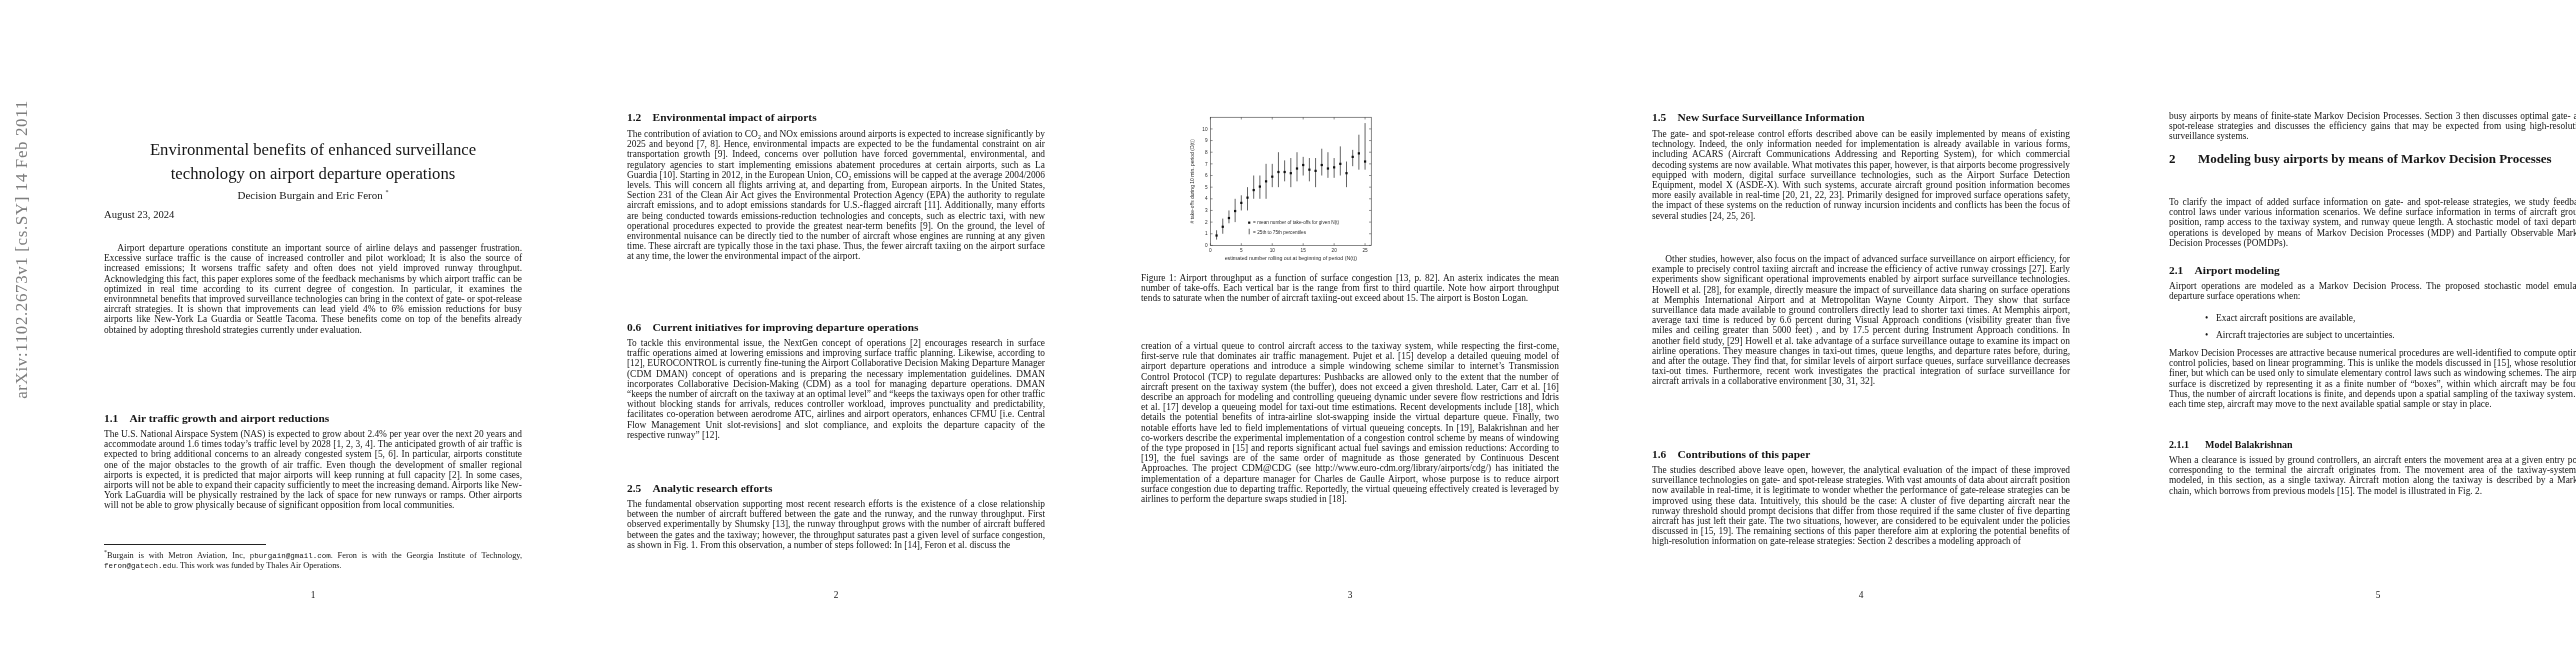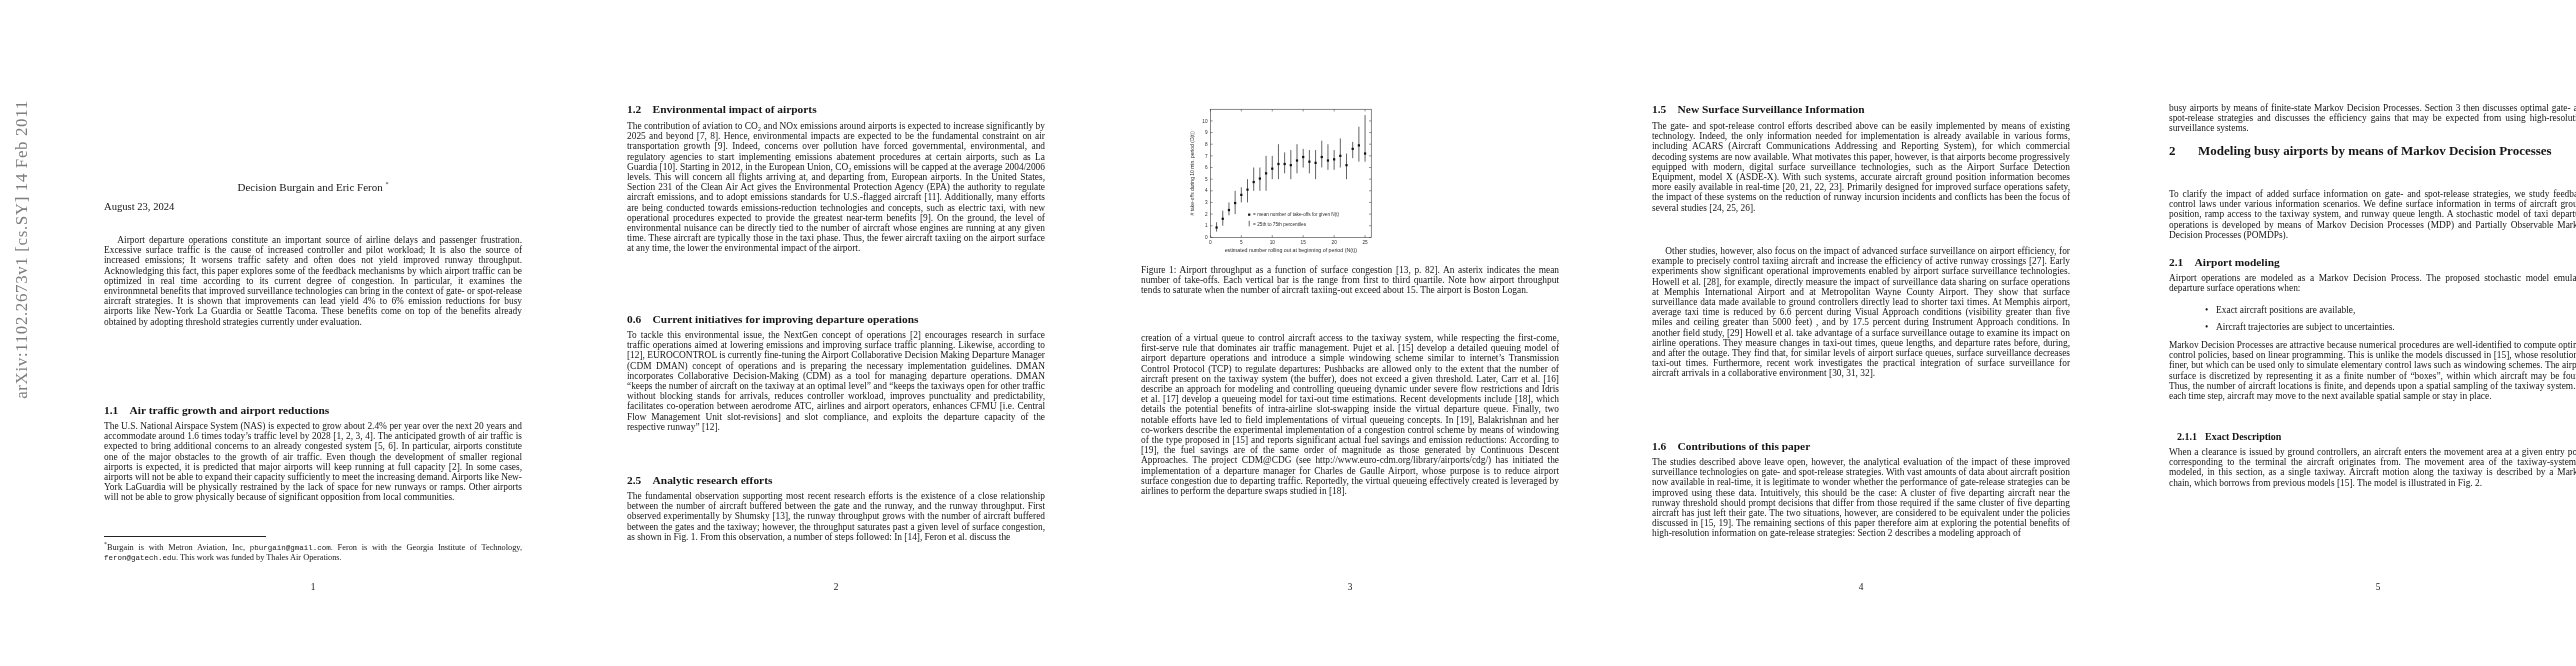--- a/index.html
+++ b/index.html
@@ -6,56 +6,60 @@
   body{
     width:2576px;height:667px;background:#ffffff;position:relative;
     font-family:"Liberation Serif","DejaVu Serif",serif;color:#161616;
     overflow:hidden;
   }
   .arxiv{
     position:absolute;left:-171px;top:238px;width:389px;height:23px;
     text-align:center;font-size:17px;color:#7e7e7e;letter-spacing:0.6px;
     transform:rotate(-90deg);white-space:nowrap;
   }
-  .page{position:absolute;top:0;width:418px;height:567px;}
+  .page{position:absolute;top:8px;width:418px;height:567px;}
   #page1{left:104px}
   #page2{left:627px}
   #page3{left:1141px}
   #page4{left:1652px}
   #page5{left:2169px}
   .blk{position:absolute;left:0;right:0;}
   .title{font-size:16.7px;line-height:24px;text-align:center;font-weight:normal;margin:0;}
   .authors{font-size:11px;text-align:center;}
   .date{font-size:10.6px;text-align:left;}
   .p{font-size:9.4px;line-height:10.2px;text-align:justify;margin:0;}
   .ind{text-indent:13.3px;}
   .sec{font-size:13px;line-height:15.6px;font-weight:bold;margin:0;padding-left:29px;}
   .sec .secnum{display:inline-block;width:29px;margin-left:-29px;}
   .subsec{font-size:11.4px;font-weight:bold;margin:0;padding-left:25.6px;}
   .subsec .secnum{display:inline-block;width:25.6px;margin-left:-25.6px;}
   .subsubsec{font-size:10px;font-weight:bold;margin:0;padding-left:36px;}
-  .subsubsec .secnum{display:inline-block;width:36px;margin-left:-36px;text-align:center;}
+  .subsubsec .secnum{display:inline-block;width:36px;margin-left:-36px;}
   .pagenum{text-align:center;font-size:9.4px;}
   .fnrule{border:none;border-top:0.6px solid #222;width:162px;margin:0;}
   .footnote{font-size:8.3px;line-height:9.2px;text-align:justify;margin:0;}
   .footnote .mono{font-family:"Liberation Mono","DejaVu Sans Mono",monospace;font-size:7.5px;}
   .fnmark{vertical-align:super;font-size:6.1px;}
   ul.blist{margin:0;padding-left:36px;list-style:none;}
   ul.blist li{font-size:9.4px;line-height:10.2px;margin-bottom:7.2px;}
   ul.blist li::before{content:"\2022";margin-right:7.8px;}
   .figwrap{position:absolute;}
   .figwrap svg{display:block;}
   .figtext{font-family:"Liberation Sans","DejaVu Sans",sans-serif;fill:#2b2b2b;}
 </style>
 </head>
 <body>
 
 <div class="arxiv">arXiv:1102.2673v1  [cs.SY]  14 Feb 2011</div>
 
 <div class="page" id="page1">
+  <h1 class="blk title" style="top:130px">
+    <span>Environmental benefits of enhanced surveillance</span><br>
+    <span>technology on airport departure operations</span>
+  </h1>
   <div class="blk authors" style="top:181px">
     <span>Decision Burgain and Eric Feron</span>
     <span class="fnmark">*</span>
   </div>
   <div class="blk date" style="top:201px">August 23, 2024</div>
   <p class="blk p ind" style="top:235px">Airport departure operations constitute an important source of airline delays and passenger frustration.  Excessive surface traffic is the cause of increased controller and pilot workload; It is also the source of increased emissions; It worsens traffic safety and often does not yield improved runway throughput. Acknowledging this fact, this paper explores some of the feedback mechanisms by which airport traffic can be optimized in real time according to its current degree of congestion.  In particular, it examines the environmnetal benefits that improved surveillance technologies can bring in the context of gate- or spot-release aircraft strategies.  It is shown that improvements can lead yield 4% to 6% emission reductions for busy airports like New-York La Guardia or Seattle Tacoma.  These benefits come on top of the benefits already obtained by adopting threshold strategies currently under evaluation.</p>
   <h3 class="blk subsec" style="top:404px">
     <span class="secnum">1.1</span><span>Air traffic growth and airport reductions</span>
   </h3>
   <p class="blk p" style="top:421px">The U.S. National Airspace System (NAS) is expected to grow about 2.4% per year over the next 20 years and accommodate around 1.6 times today’s traffic level by 2028 [1, 2, 3, 4]. The anticipated growth of air traffic is expected to bring additional concerns to an already congested system [5, 6]. In particular, airports constitute one of the major obstacles to the growth of air traffic. Even though the development of smaller regional airports is expected, it is predicted that major airports will keep running at full capacity [2]. In some cases, airports will not be able to expand their capacity sufficiently to meet the increasing demand.  Airports like New-York LaGuardia will be physically restrained by the lack of space for new runways or ramps. Other airports will not be able to grow physically because of significant opposition from local communities.</p>
@@ -220,18 +224,18 @@
   <h3 class="blk subsec" style="top:256px">
     <span class="secnum">2.1</span><span>Airport modeling</span>
   </h3>
   <p class="blk p" style="top:273px">Airport operations are modeled as a Markov Decision Process.  The proposed stochastic model emulates departure surface operations when:</p>
   <ul class="blk blist" style="top:305px">
     <li>Exact aircraft positions are available,</li>
     <li>Aircraft trajectories are subject to uncertainties.</li>
   </ul>
   <p class="blk p" style="top:340px">Markov Decision Processes are attractive because numerical procedures are well-identified to compute optimal control policies, based on linear programming. This is unlike the models discussed in [15], whose resolution is finer, but which can be used only to simulate elementary control laws such as windowing schemes. The airport surface is discretized by representing it as a finite number of “boxes”, within which aircraft may be found.  Thus, the number of aircraft locations is finite, and depends upon a spatial sampling of the taxiway system.  At each time step, aircraft may move to the next available spatial sample or stay in place.</p>
   <h4 class="blk subsubsec" style="top:431px">
-    <span class="secnum">2.1.1</span><span>Exact Description</span>
+    <span class="secnum">2.1.1</span><span>Model Balakrishnan</span>
   </h4>
   <p class="blk p" style="top:447px">When a clearance is issued by ground controllers, an aircraft enters the movement area at a given entry point corresponding to the terminal the aircraft originates from.  The movement area of the taxiway-system is modeled, in this section, as a single taxiway.  Aircraft motion along the taxiway is described by a Markov chain, which borrows from previous models [15]. The model is illustrated in Fig. 2.</p>
   <div class="blk pagenum" style="top:582px">5</div>
 </div>
 
 
 </body></html>

